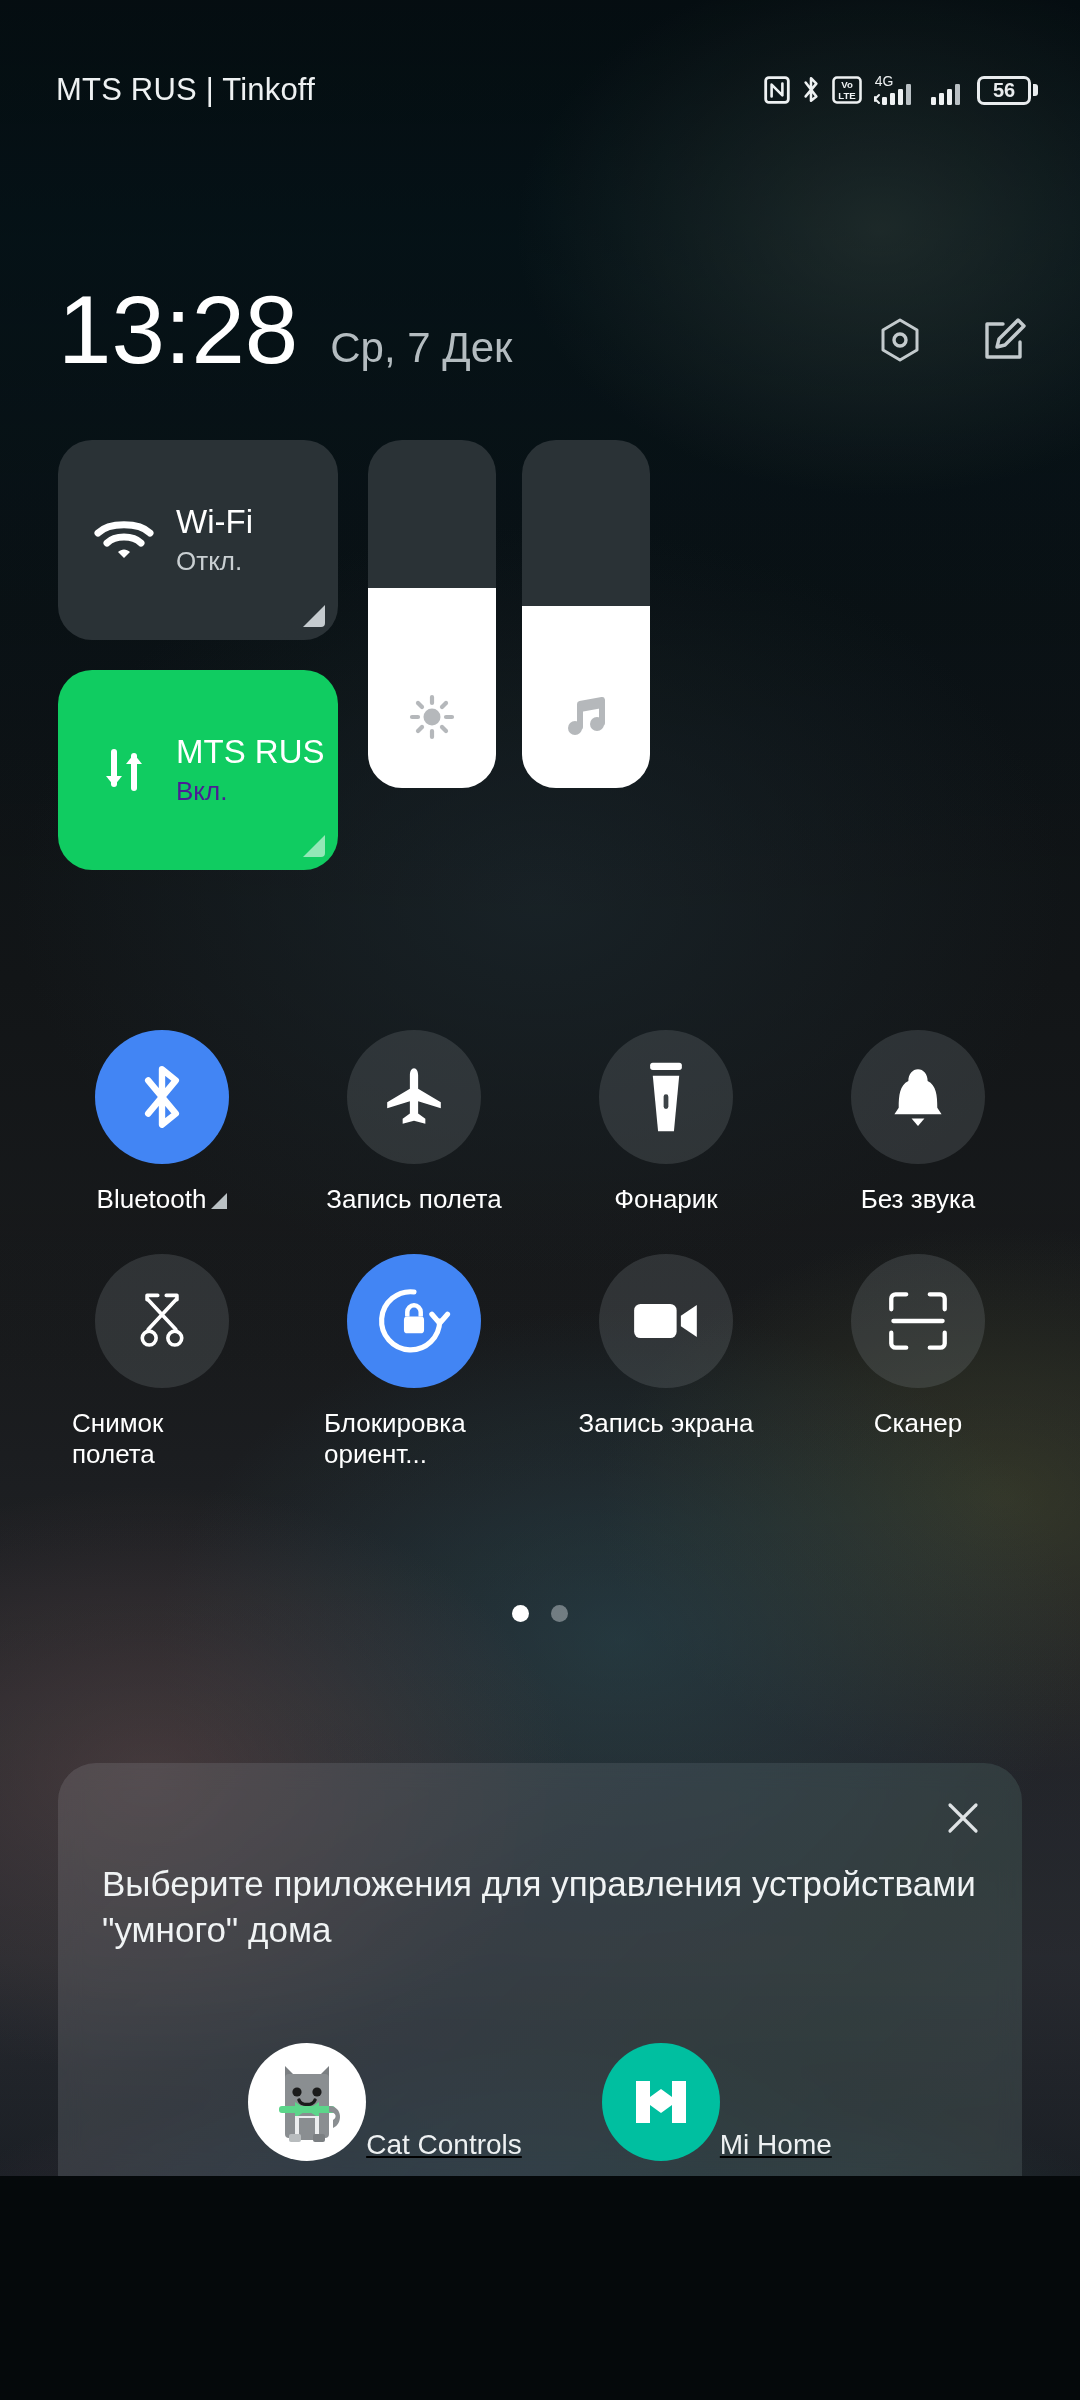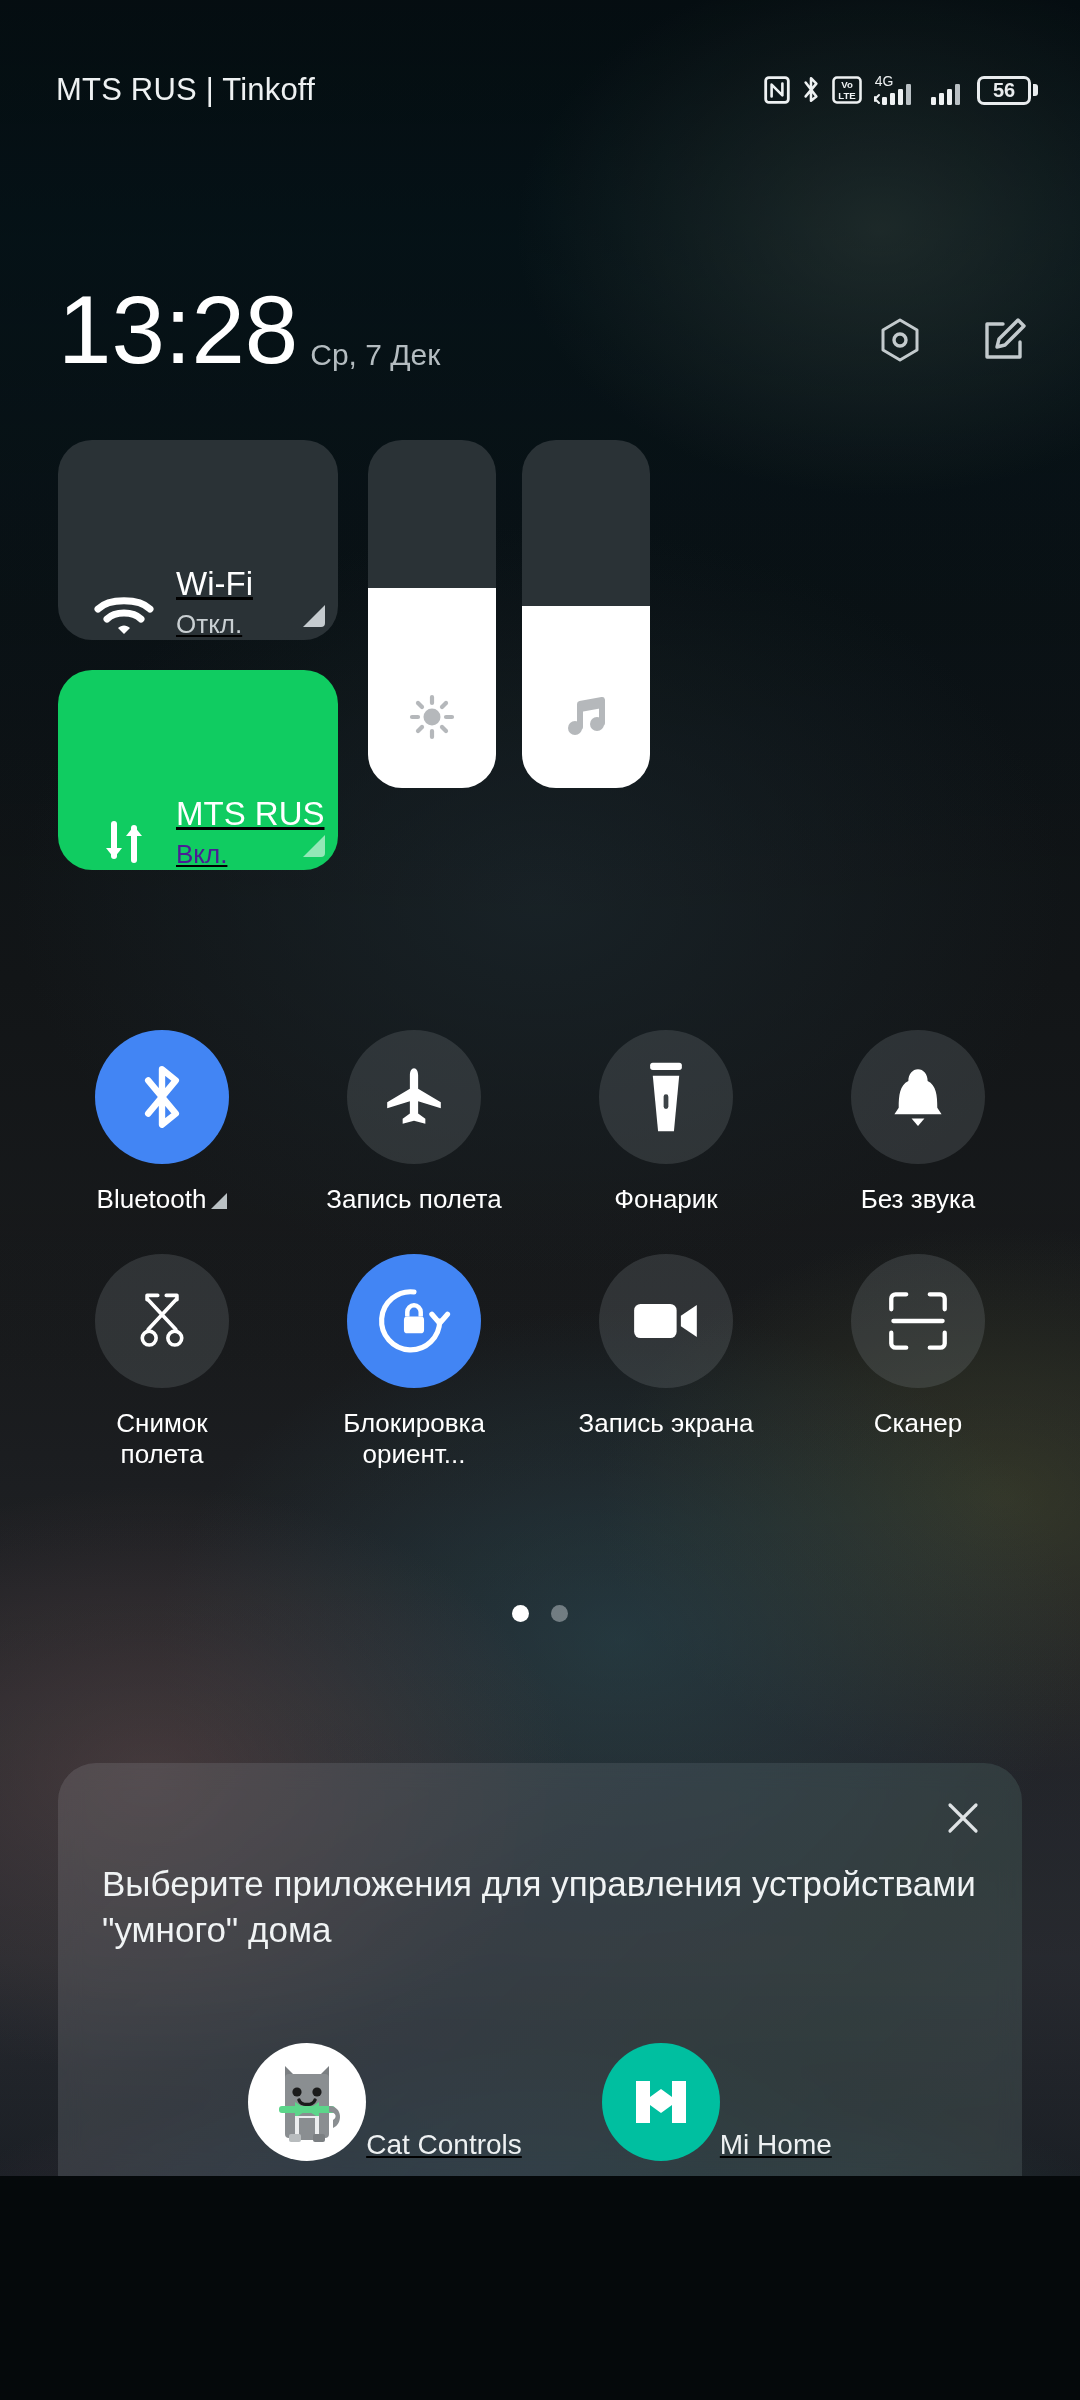--- a/index.html
+++ b/index.html
@@ -57,36 +57,35 @@
   .clockrow {
     position: absolute; top: 258px; left: 0; right: 0; height: 120px;
     display: flex; align-items: flex-end; justify-content: space-between;
     padding: 0 50px 0 58px; z-index: 5;
   }
   .clockleft { display: flex; align-items: flex-end; }
   .time {
     color: #ffffff; font-size: 96px; font-weight: 300; line-height: 1;
     letter-spacing: 0px; font-family: "Liberation Sans", sans-serif;
   }
-  .date { color: #b4bcc0; font-size: 30px; margin-left: 12px; padding-bottom: 6px; }
+  .date { color: #b4bcc0; font-size: 42px; margin-left: 32px; padding-bottom: 6px; }
   .headericons { display: flex; align-items: center; gap: 52px; padding-bottom: 12px; }
   .hicon { width: 52px; height: 52px; display: flex; align-items: center; justify-content: center; cursor: pointer; }
 
   
   .bigrow {
     position: absolute; top: 440px; left: 58px;
     width: 964px; height: 200px; z-index: 4;
   }
   .bigtile {
     position: absolute; left: 0; top: 0;
     width: 280px; height: 200px; border-radius: 34px;
     background: rgba(46,53,58,0.92);
-    display: flex; align-items: flex-end; padding-left: 30px;
+    display: flex; align-items: center; padding-left: 30px;
     overflow: hidden;
-    text-decoration: underline;
   }
   .bigtile.green { top: 230px; background: #10cc61; }
   .bt-icon { width: 72px; flex: 0 0 72px; display: flex; align-items: center; justify-content: center; }
   .bt-text { margin-left: 16px; }
   .bt-title { color: #ffffff; font-size: 33px; line-height: 1.15; white-space: nowrap; }
   .bt-sub { color: #c9cfd2; font-size: 26px; margin-top: 6px; }
   .bigtile.green .bt-sub { color: #4c1d95; }
   .corner {
     position: absolute; right: 13px; bottom: 13px;
     width: 0; height: 0;
@@ -122,21 +121,21 @@
   .trow + .trow { margin-top: 38px; }
   .tcell { width: 25%; display: flex; flex-direction: column; align-items: center; cursor: pointer; }
   .tcircle {
     width: 134px; height: 134px; border-radius: 50%;
     background: rgba(120,128,132,0.26);
     display: flex; align-items: center; justify-content: center;
   }
   .tcircle.on { background: #4285f4; }
   .tlabel {
     margin-top: 20px; color: #ffffff; font-size: 26px; line-height: 1.22;
-    text-align: center; max-width: 180px;
+    text-align: left; max-width: 180px;
   }
   .tlabel .bt-corner {
     display: inline-block; width: 0; height: 0; margin-left: 5px;
     border-left: 16px solid transparent;
     border-bottom: 16px solid rgba(195,202,206,0.95);
     vertical-align: -1px;
   }
 
   
   .dots {

